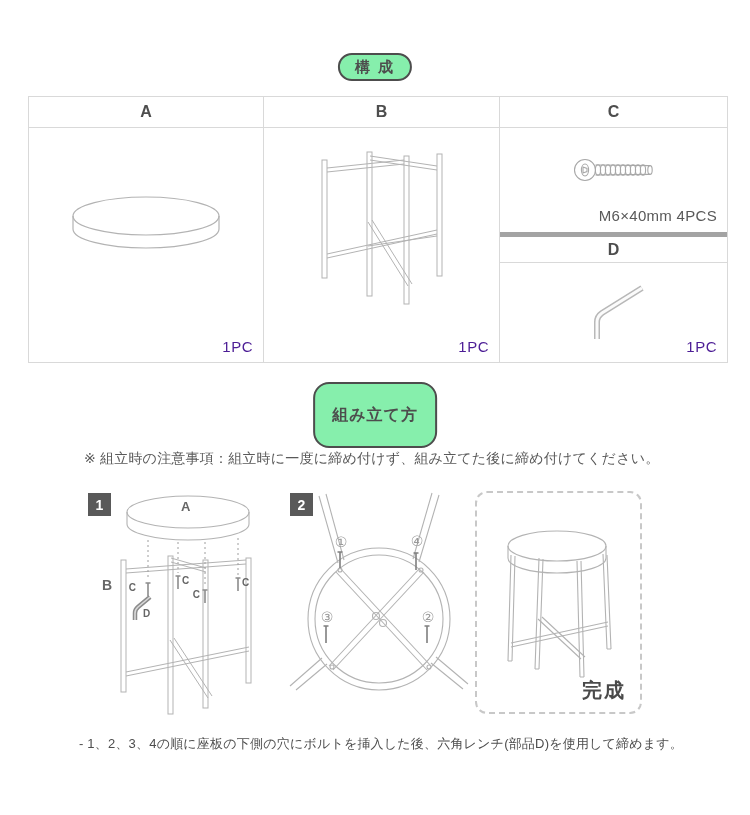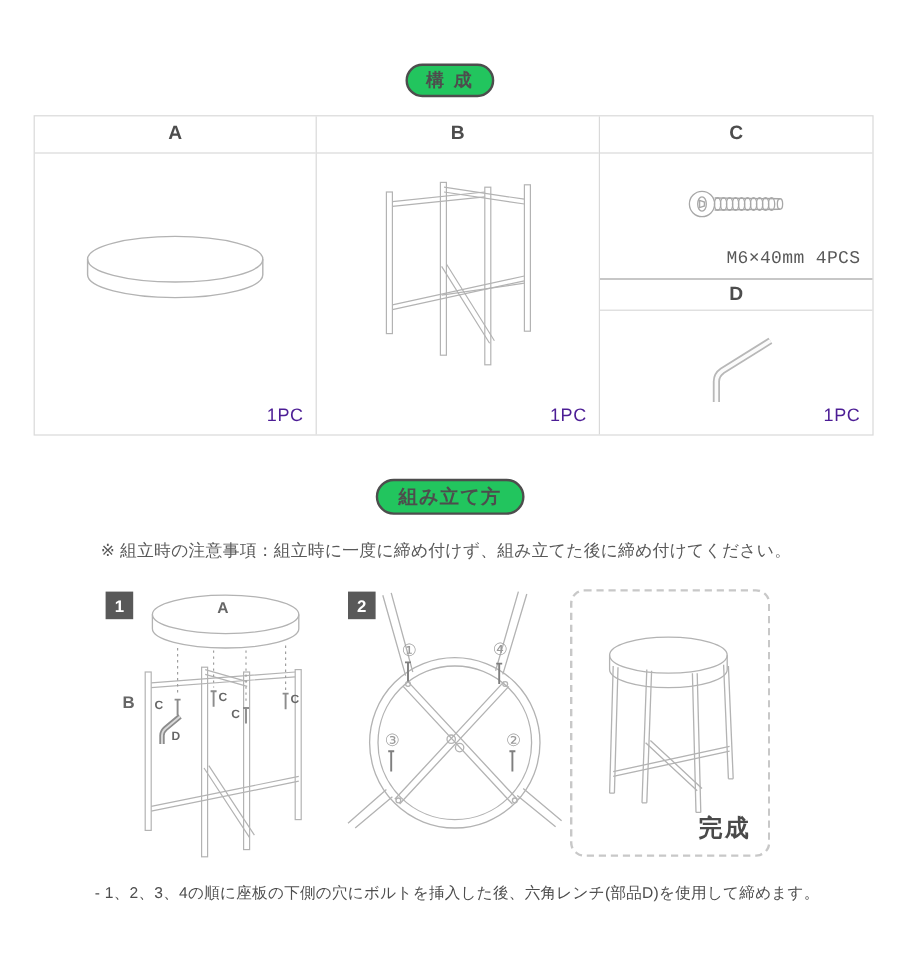--- a/index.html
+++ b/index.html
@@ -7,40 +7,40 @@
     width:750px;height:815px;position:relative;overflow:hidden;
     font-family:"Liberation Sans","DejaVu Sans",sans-serif;color:#4d4d4d;
   }
   svg text{font-family:"Liberation Sans","DejaVu Sans",sans-serif;}
 
   
   .pill{
     position:absolute;left:50%;transform:translateX(-50%);
     border:2px solid #4d4d4d;border-radius:16px;
     display:flex;align-items:center;justify-content:center;
-    font-weight:700;color:#4d4d4d;background:#22c55e;white-space:nowrap;
+    font-weight:700;color:#4d4d4d;background:#86efac;white-space:nowrap;
   }
   .pill.composition{top:53px;height:24px;padding:0 15px;font-size:15px;letter-spacing:2px;}
-  .pill.assembly{top:399px;height:26px;padding:0 17px;font-size:16px;letter-spacing:1px;}
+  .pill.assembly{top:382px;height:26px;padding:18px 17px;font-size:16px;letter-spacing:1px;}
 
   
   .parts-table{
     position:absolute;left:28px;top:96px;width:700px;height:267px;
     display:flex;border:1px solid #d9d9d9;box-sizing:border-box;background:#fff;
   }
   .pt-col{display:flex;flex-direction:column;box-sizing:border-box;}
   .pt-col.a{width:234px;}
   .pt-col.b{width:236px;border-left:1px solid #d9d9d9;}
   .pt-col.c{width:228px;border-left:1px solid #d9d9d9;flex:1;}
   .pt-th{
     height:30px;line-height:30px;text-align:center;font-size:16px;font-weight:600;
     color:#4d4d4d;border-bottom:1px solid #d9d9d9;flex:0 0 auto;
   }
   .pt-cell{position:relative;flex:1 1 auto;overflow:hidden;}
-  .pt-cell.c-bolt{flex:0 0 104px;border-bottom:1px solid #a3a3a3;font-family:Liberation Mono, monospace;}
+  .pt-cell.c-bolt{flex:0 0 104px;border-bottom:5px solid #a3a3a3;}
   .pt-th.d-head{height:25px;line-height:25px;}
   .qty{
     position:absolute;right:10px;bottom:7px;font-size:15px;color:#4c1d95;letter-spacing:.5px;
   }
   .spec{
     position:absolute;right:10px;bottom:8px;font-size:15px;color:#595959;letter-spacing:.3px;
   }
   .pt-cell svg{position:absolute;left:0;top:0;}
 
   

